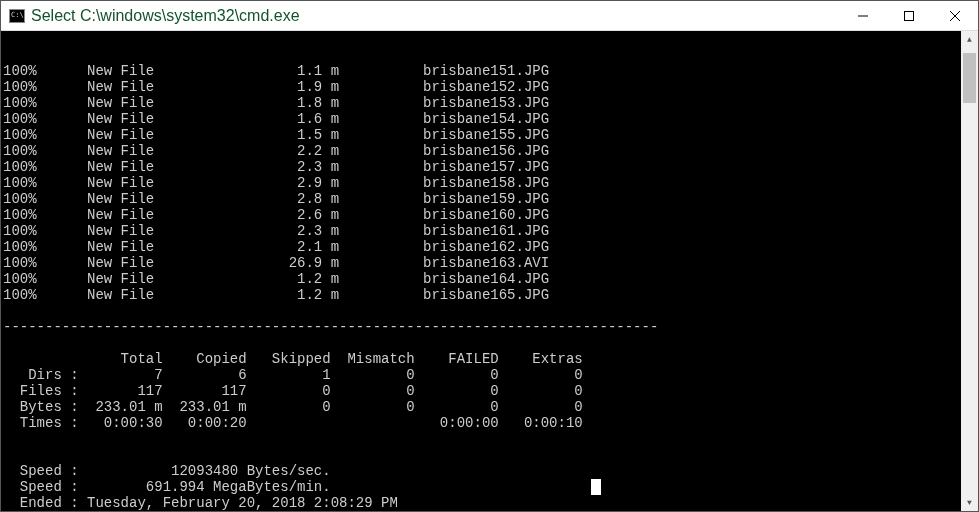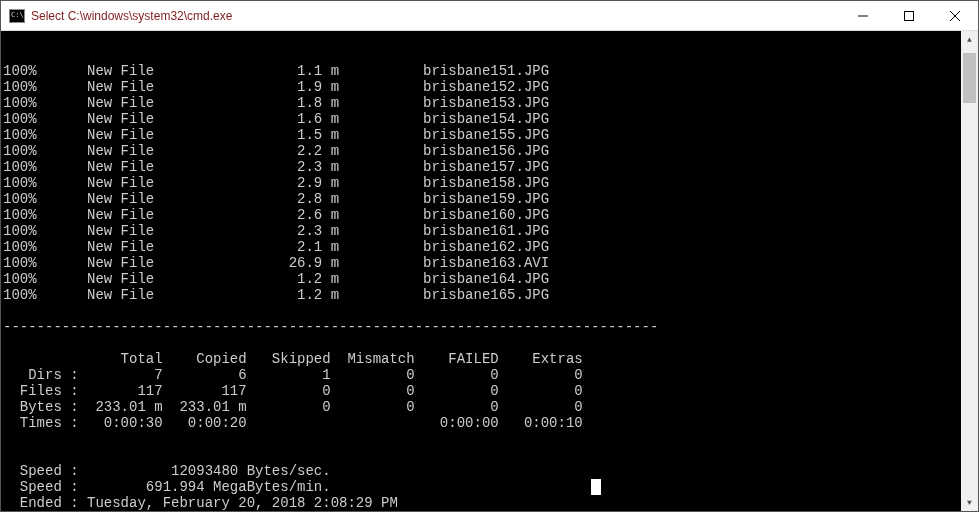--- a/index.html
+++ b/index.html
@@ -1,20 +1,20 @@
 <!DOCTYPE html>
 <html><head>
 <meta charset="utf-8">
 <style>
   * { margin: 0; padding: 0; box-sizing: border-box; }
   body { font-family: "Segoe UI", Tahoma, sans-serif; background: #fff; width: 979px; height: 512px; overflow: hidden; border: 1px solid #555; }
   .titlebar { height: 30px; background: #fff; display: flex; align-items: center; border-bottom: 1px solid #ddd; }
   .titlebar-icon { width: 16px; height: 14px; margin: 0 6px 0 8px; background: #000; position: relative; display:inline-block; border:1px solid #888;}
   .titlebar-icon::after { content:"C:\\"; color:#ccc; font-size:7px; position:absolute; top:1px; left:1px; font-family:Consolas,monospace;}
-  .titlebar-title { font-size: 12px; color: #7f1d1d; flex: 1; }
+  .titlebar-title { font-size: 16px; color: #14532d; flex: 1; }
   .titlebar-buttons { display: flex; }
   .titlebar-btn { width: 46px; height: 30px; display: flex; align-items: center; justify-content: center; font-family: Consolas, monospace; font-size: 13px; color:#000;}
   .terminal { position: relative; background: #000; width: 100%; height: calc(100% - 30px); font-family: Consolas, "Courier New", monospace; font-size: 14px; line-height: 16px; color: #ccc; white-space: pre; overflow: hidden; }
   .terminal-content { padding: 0 0 0 2px; }
   .scrollbar { position: absolute; right: 0; top: 0; bottom: 0; width: 17px; background: #f0f0f0; display:flex; flex-direction:column;}
   .scrollbar-arrow { height: 17px; display:flex; align-items:center; justify-content:center; font-size:8px; color:#555; background:#f0f0f0;}
   .scrollbar-track { flex:1; background:#f0f0f0; position:relative;}
   .scrollbar-thumb { position:absolute; left:2px; right:2px; top:5px; height:50px; background:#c0c0c0;}
   .selcursor { background:#fff; display:inline-block; width:10px; height:16px; vertical-align:bottom;}
 </style>

